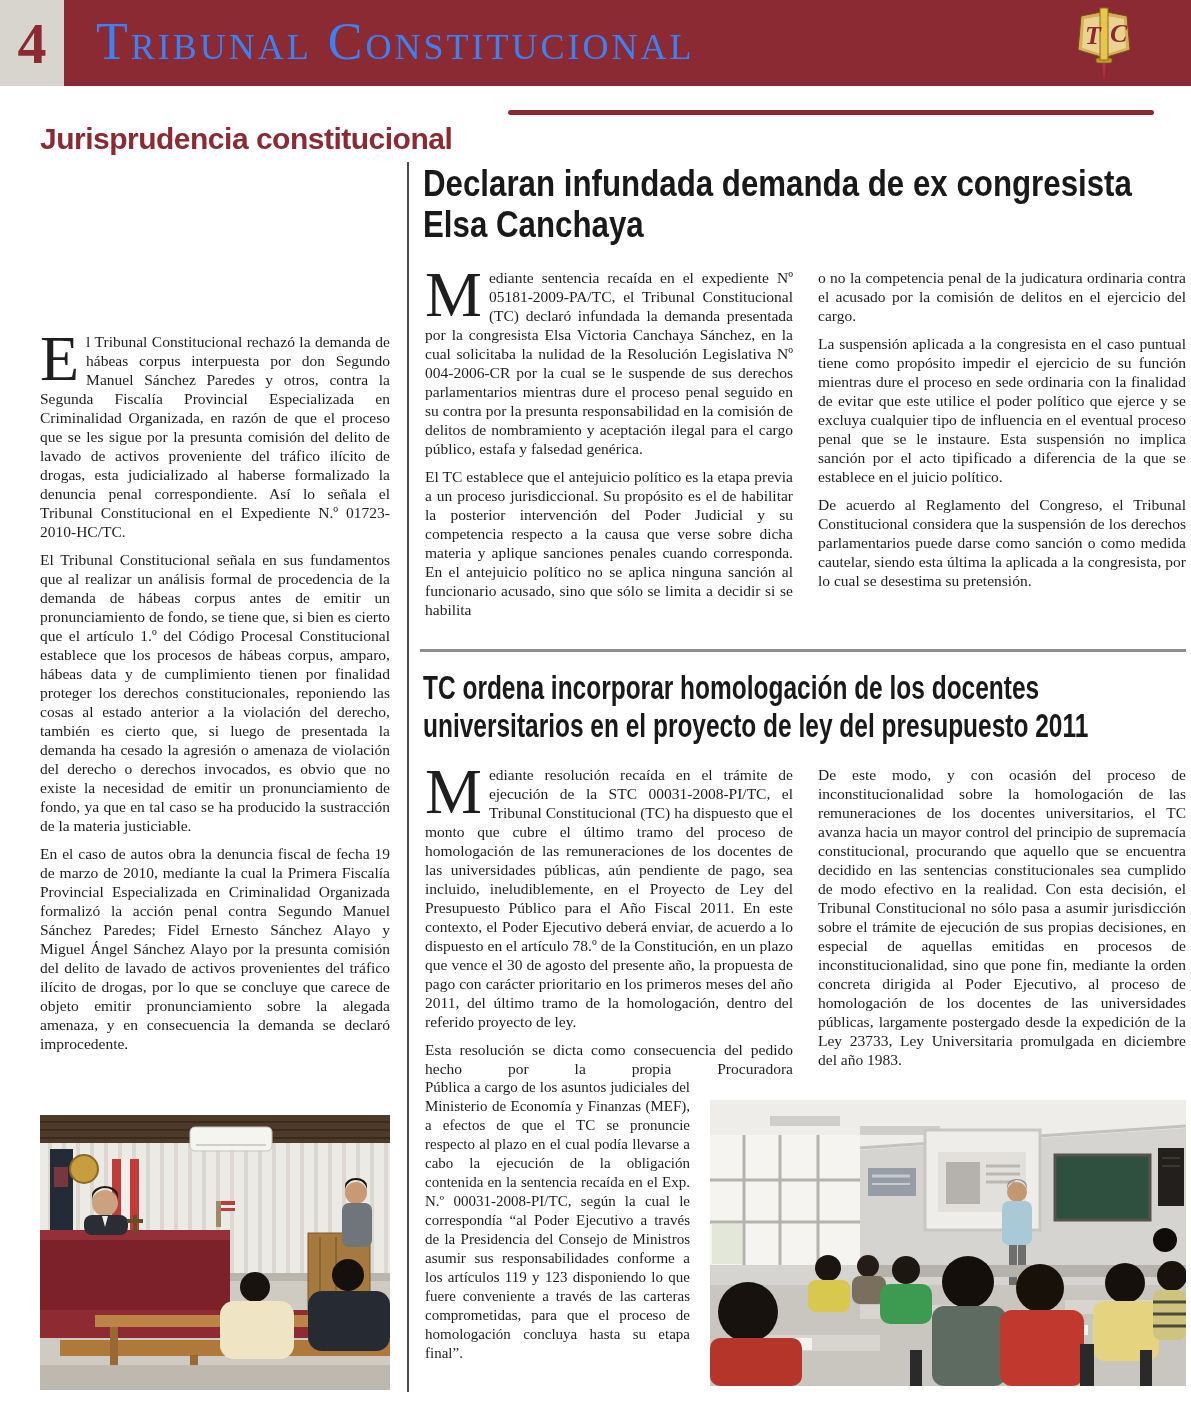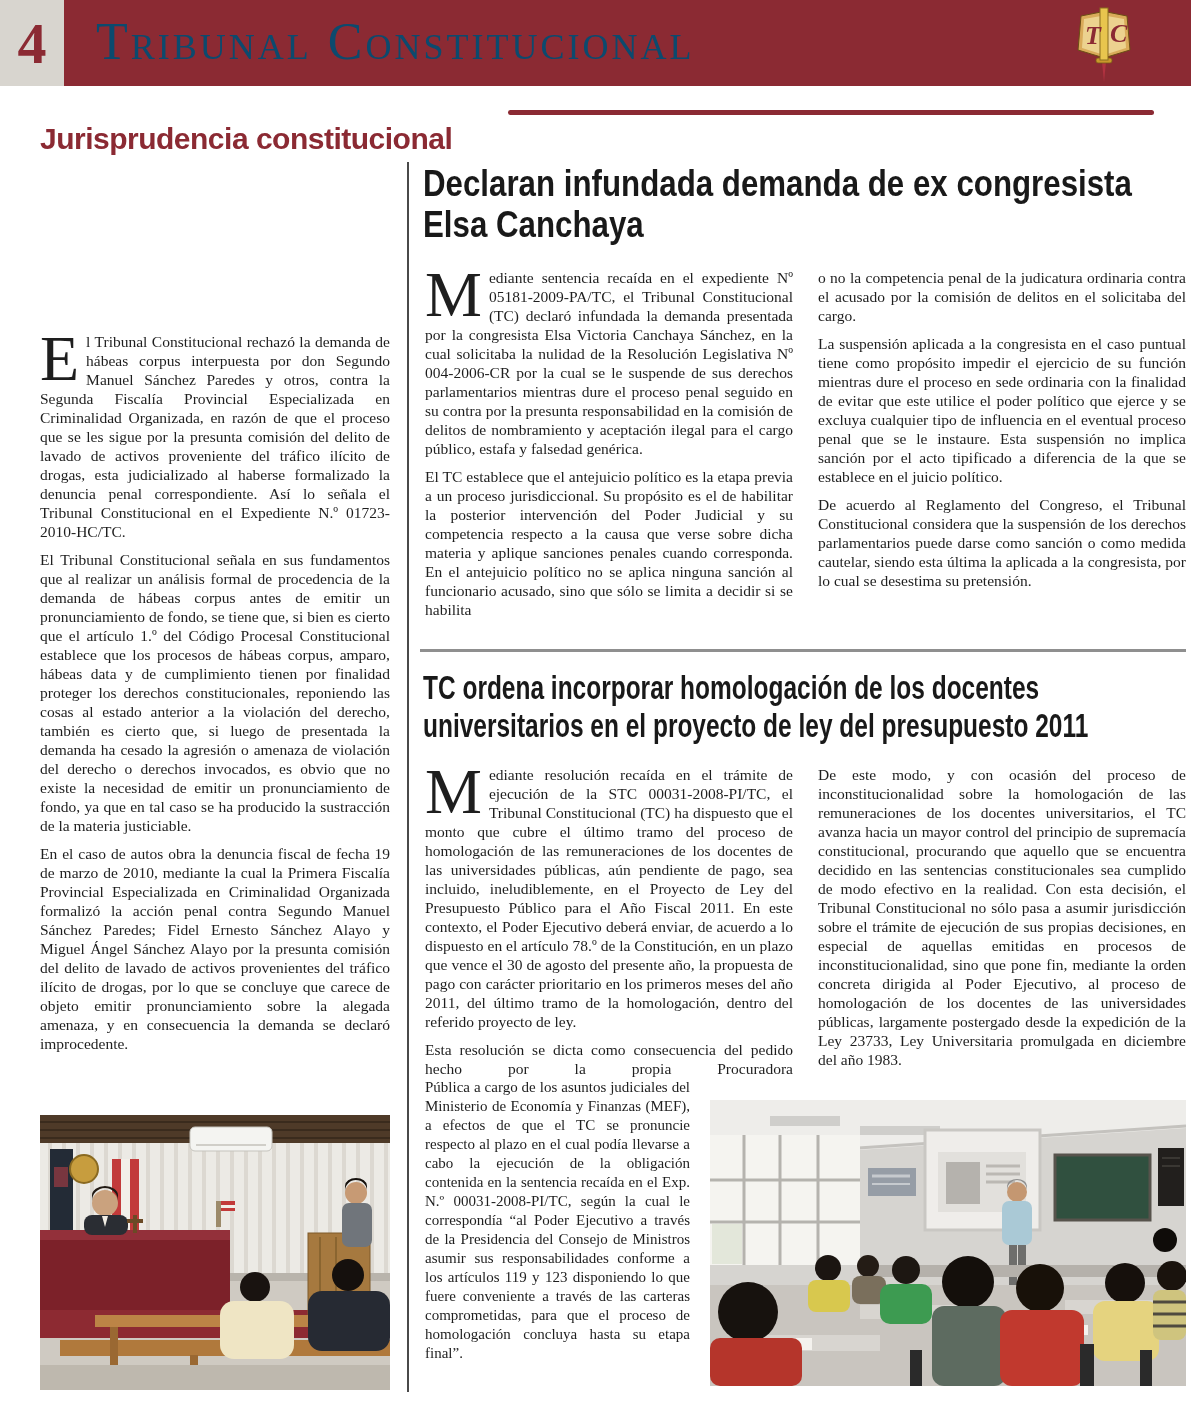--- a/index.html
+++ b/index.html
@@ -5,21 +5,21 @@
   * { margin:0; padding:0; box-sizing:border-box; }
   body { background:#fff; }
   .page { position:relative; width:1191px; height:1410px; background:#ffffff;
           font-family:"Liberation Serif", serif; overflow:hidden; }
 
   
   .banner { position:absolute; left:0; top:0; width:1191px; height:86px; background:#8b2a33; }
   .pagenum-box { position:absolute; left:0; top:0; width:64px; height:86px; background:#d8d5cf;
                  display:flex; align-items:center; justify-content:center; z-index:3; }
   .pagenum { font-family:"Liberation Serif", serif; font-weight:bold; font-size:58px; color:#8b2a33; }
-  .banner-title { position:absolute; left:96px; top:12px; color:#0c4a6e;
+  .banner-title { position:absolute; left:96px; top:12px; color:#3b82f6;
                   font-family:"Liberation Serif", serif; font-weight:normal;
                   font-variant:small-caps; font-size:52px; letter-spacing:3px; white-space:nowrap; }
   .logo { position:absolute; left:1075px; top:4px; width:58px; height:80px; z-index:4; }
 
   
   .section-heading { position:absolute; left:40px; top:94px; color:#8b2a33;
                      font-family:"Liberation Sans", sans-serif; font-weight:bold;
                      font-size:30px; letter-spacing:-0.5px; white-space:nowrap;margin-top:28px; }
   .section-rule { position:absolute; left:508px; top:110px; width:646px; height:5px;
                   background:#8b2a33; border-radius:3px; }
@@ -141,21 +141,21 @@
   </figure>
 
   <h3 class="hl" style="left:423px; top:163px;">
     <span class="hl-in hl-in-r1">Declaran infundada demanda de ex congresista Elsa Canchaya</span>
   </h3>
   <div class="textcol" style="left:425px; top:268px; width:368px;">
     <p><span class="dropcap">M</span><span>ediante sentencia recaída en el expediente Nº 05181-2009-PA/TC, el Tribunal Constitucional (TC) declaró infundada la demanda presentada por la congresista Elsa Victoria Canchaya Sánchez, en la cual solicitaba la nulidad de la Resolución Legislativa Nº 004-2006-CR por la cual se le suspende de sus derechos parlamentarios mientras dure el proceso penal seguido en su contra por la presunta responsabilidad en la comisión de delitos de nombramiento y aceptación ilegal para el cargo público, estafa y falsedad genérica.</span></p>
     <p>El TC establece que el antejuicio político es la etapa previa a un proceso jurisdiccional. Su propósito es el de habilitar la posterior intervención del Poder Judicial y su competencia respecto a la causa que verse sobre dicha materia y aplique sanciones penales cuando corresponda. En el antejuicio político no se aplica ninguna sanción al funcionario acusado, sino que sólo se limita a decidir si se habilita</p>
   </div>
   <div class="textcol" style="left:818px; top:268px; width:368px;">
-    <p>o no la competencia penal de la judicatura ordinaria contra el acusado por la comisión de delitos en el solicitaba del cargo.</p>
+    <p>o no la competencia penal de la judicatura ordinaria contra el acusado por la comisión de delitos en el ejercicio del cargo.</p>
     <p>La suspensión aplicada a la congresista en el caso puntual tiene como propósito impedir el ejercicio de su función mientras dure el proceso en sede ordinaria con la finalidad de evitar que este utilice el poder político que ejerce y se excluya cualquier tipo de influencia en el eventual proceso penal que se le instaure. Esta suspensión no implica sanción por el acto tipificado a diferencia de la que se establece en el juicio político.</p>
     <p>De acuerdo al Reglamento del Congreso, el Tribunal Constitucional considera que la suspensión de los derechos parlamentarios puede darse como sanción o como medida cautelar, siendo esta última la aplicada a la congresista, por lo cual se desestima su pretensión.</p>
   </div>
 
   <h3 class="hl" style="left:423px; top:668px;">
     <span class="hl-in hl-in-r2">TC ordena incorporar homologación de los docentes universitarios en el proyecto de ley del presupuesto 2011</span>
   </h3>
   <div class="textcol" style="left:425px; top:765px; width:368px;">
     <p><span class="dropcap">M</span><span>ediante resolución recaída en el trámite de ejecución de la STC 00031-2008-PI/TC, el Tribunal Constitucional (TC) ha dispuesto que el monto que cubre el último tramo del proceso de homologación de las remuneraciones de los docentes de las universidades públicas, aún pendiente de pago, sea incluido, ineludiblemente, en el Proyecto de Ley del Presupuesto Público para el Año Fiscal 2011. En este contexto, el Poder Ejecutivo deberá enviar, de acuerdo a lo dispuesto en el artículo 78.º de la Constitución, en un plazo que vence el 30 de agosto del presente año, la propuesta de pago con carácter prioritario en los primeros meses del año 2011, del último tramo de la homologación, dentro del referido proyecto de ley.</span></p>
     <p class="wide-last">Esta resolución se dicta como consecuencia del pedido hecho por la propia Procuradora</p>

